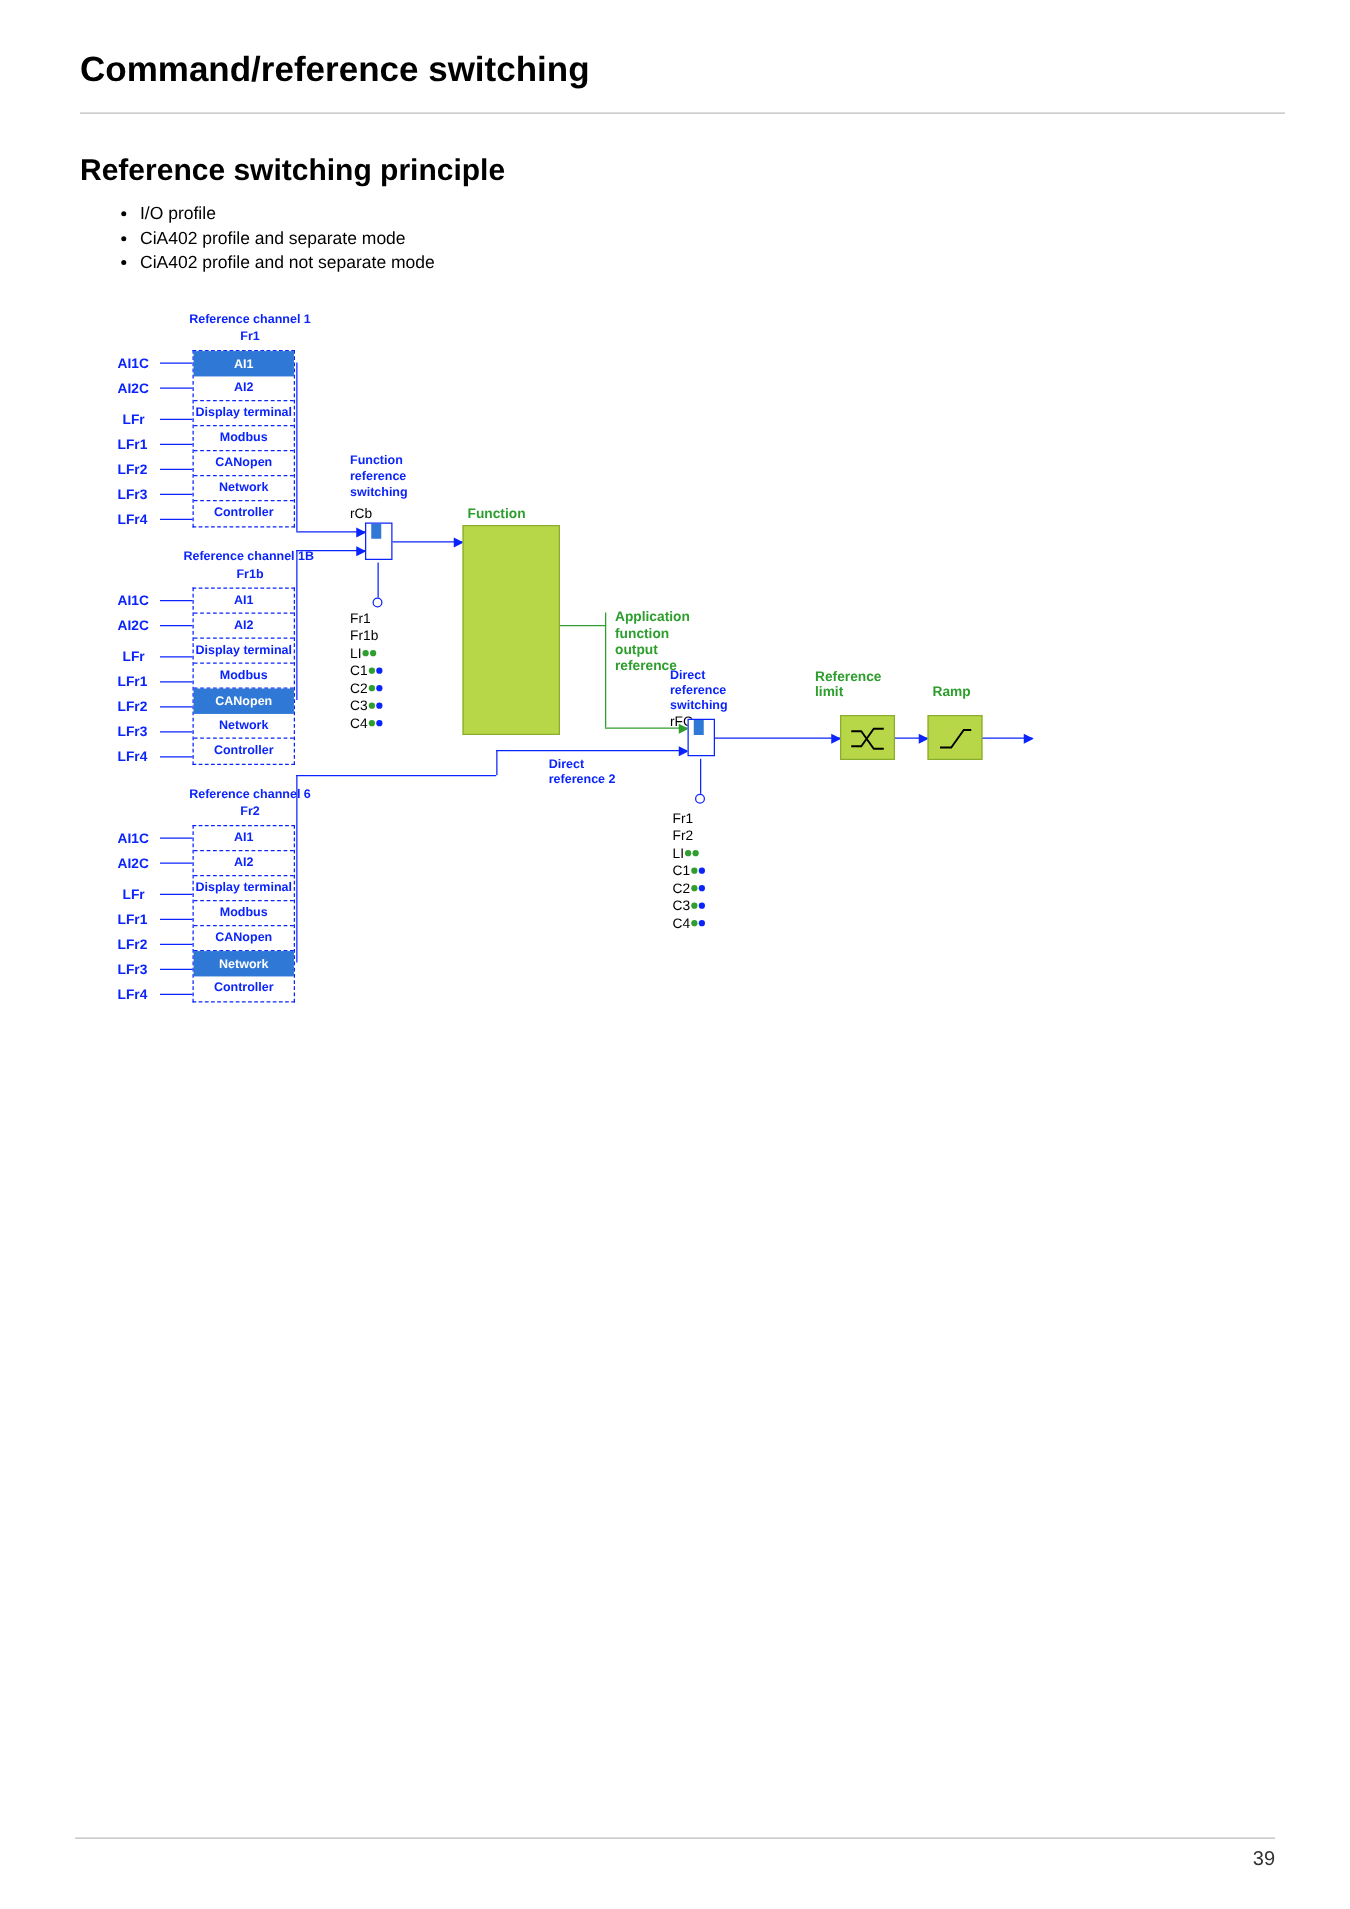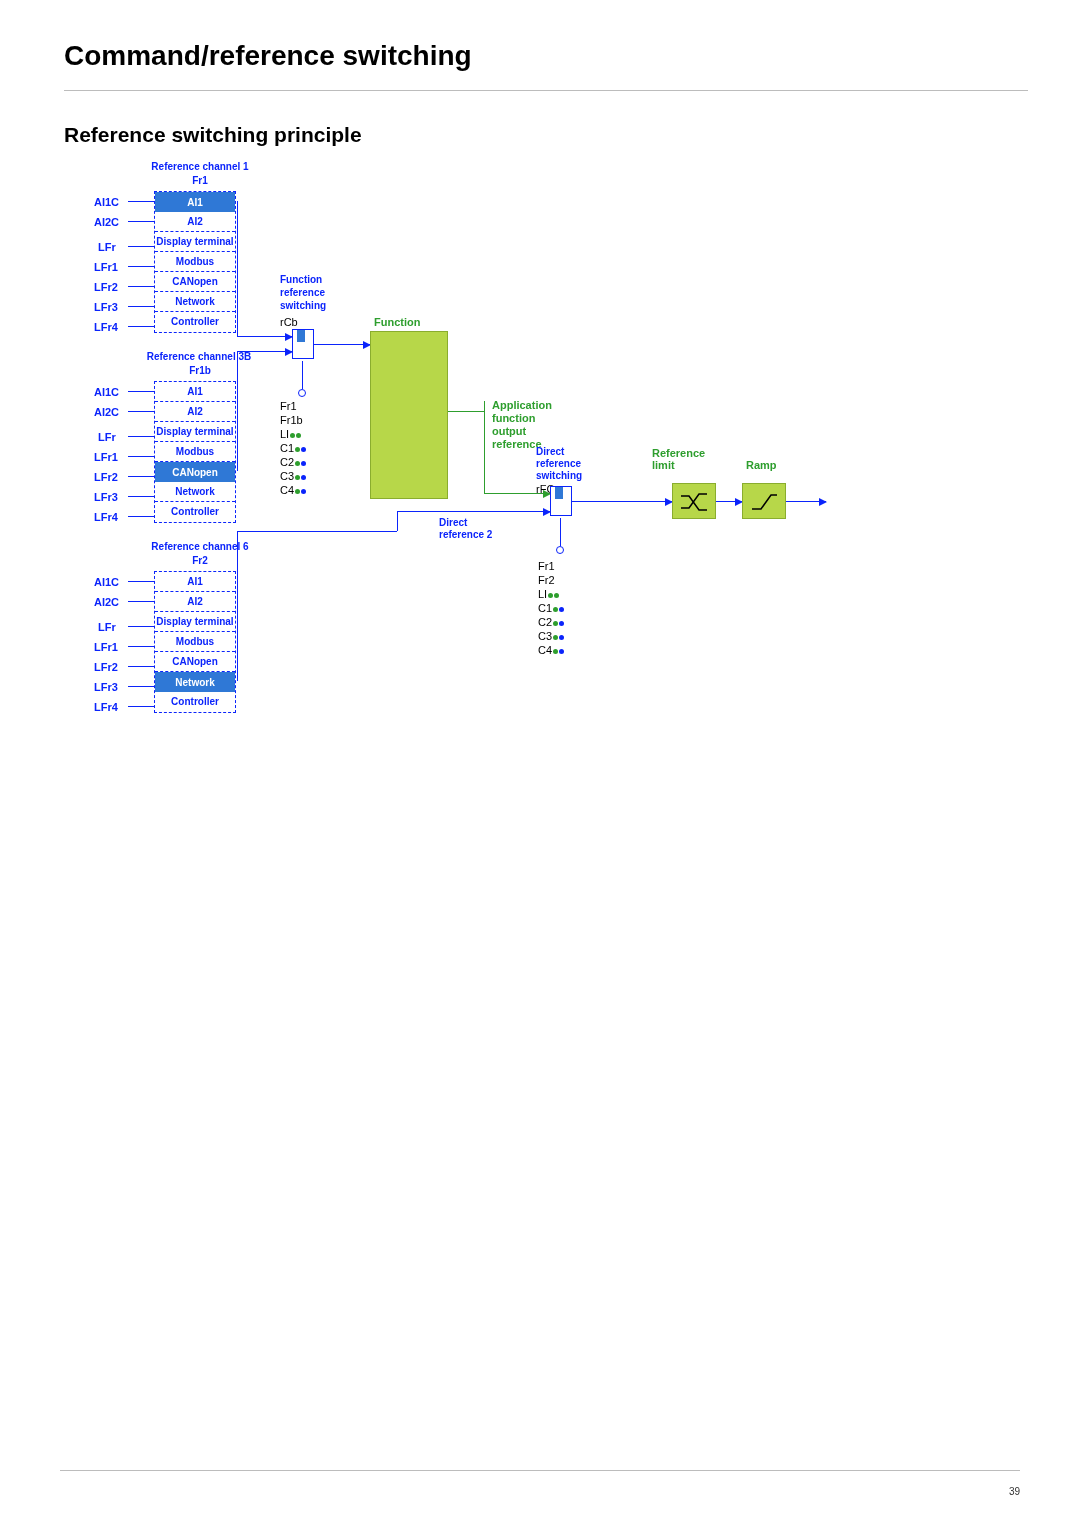--- a/index.html
+++ b/index.html
@@ -18,21 +18,21 @@
     font-size: 28px;
     font-weight: bold;
     margin-bottom: 18px;
   }
   .hr {
     border: none;
     border-top: 1px solid #bcbcbc;
     margin-bottom: 32px;
   }
   .h2 {
-    font-size: 21px;
+    font-size: 24px;
     font-weight: bold;
     margin-bottom: 10px;
     margin-top: 16px;
   }
   .p {
     font-size: 14px;
     line-height: 1.4;
     margin-bottom: 14px;
   }
   .ul {
@@ -156,37 +156,42 @@
   
   .dots { display:inline-block; }
   .dot { display:inline-block; width:5px; height:5px; border-radius:50%; margin-left:1px; vertical-align:middle; }
   .dot.g { background:#2e9e2e; }
   .dot.b { background:#0b24fb; }
 
   .page-number {
     position: absolute;
     right: 60px;
     bottom: 30px;
-    font-size: 10px;
+    font-size: 16px;
     color: #333;
   }
   .bottom-hr {
     position: absolute;
     left: 60px; right: 60px;
     bottom: 56px;
     border-top: 1px solid #bcbcbc;
   }
 </style>
 </head>
 <body>
 
 <div class="page">
   <div class="h1">Command/reference switching</div>
   <hr class="hr">
   <div class="h2">Reference switching principle</div>
+  <ul class="ul">
+    <li>I/O profile</li>
+    <li>CiA402 profile and separate mode</li>
+    <li>CiA402 profile and not separate mode</li>
+  </ul>
 
   <div class="diagram">
 
     <div class="abs label-blue" style="left:56px; top:0; width:120px; text-align:center;">Reference channel 1</div>
     <div class="abs label-blue" style="left:56px; top:14px; width:120px; text-align:center;">Fr1</div>
     <div class="selector" style="left:70px; top:30px;">
       <div class="selector-box">
         <div class="opt sel">AI1</div>
         <div class="opt">AI2</div>
         <div class="opt">Display terminal</div>
@@ -208,21 +213,21 @@
     <div class="input-label" style="left:10px; top:120px;">LFr2</div>
     <div class="input-line" style="left:44px; top:125px; width:26px;"></div>
     <div class="input-label" style="left:10px; top:140px;">LFr3</div>
     <div class="input-line" style="left:44px; top:145px; width:26px;"></div>
     <div class="input-label" style="left:10px; top:160px;">LFr4</div>
     <div class="input-line" style="left:44px; top:165px; width:26px;"></div>
 
     <div class="vline" style="left:153px; top:40px; height:135px;"></div>
     <div class="hline arrow-r" style="left:153px; top:175px; width:55px;"></div>
 
-    <div class="abs label-blue" style="left:50px; top:190px; width:130px; text-align:center;">Reference channel 3B</div>
+    <div class="abs label-blue" style="left:50px; top:190px; width:130px; text-align:center;">Reference channel 1B</div>
     <div class="abs label-blue" style="left:56px; top:204px; width:120px; text-align:center;">Fr1b</div>
     <div class="selector" style="left:70px; top:220px;">
       <div class="selector-box">
         <div class="opt">AI1</div>
         <div class="opt">AI2</div>
         <div class="opt">Display terminal</div>
         <div class="opt">Modbus</div>
         <div class="opt sel">CANopen</div>
         <div class="opt">Network</div>
         <div class="opt">Controller</div>

